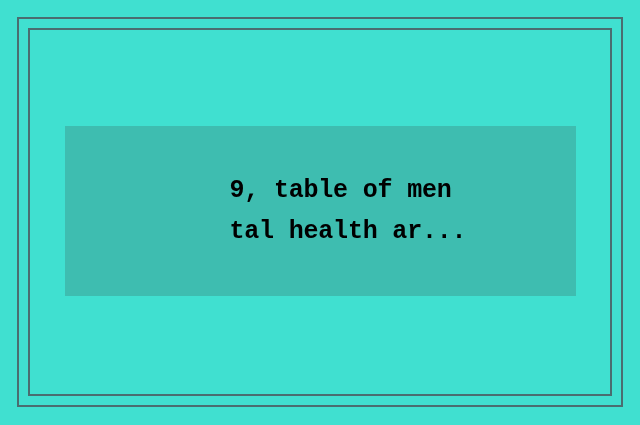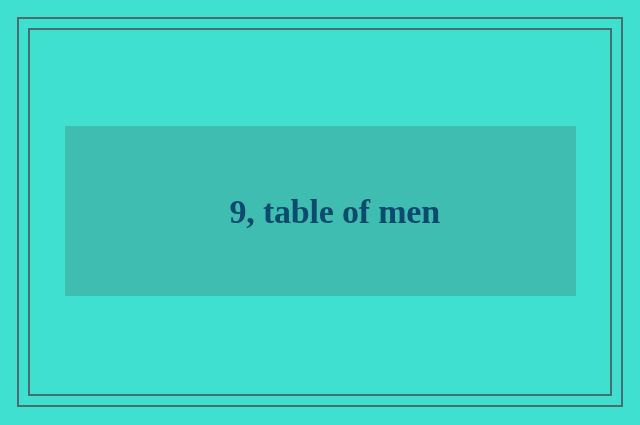--- a/index.html
+++ b/index.html
@@ -62,41 +62,42 @@
     justify-content: center;
   }
 
   #caption-block {
     width: 182px;
     text-align: left;
   }
 
   .caption-line {
     display: block;
-    color: #0c4a6e;
-    font-family: Liberation Serif, serif;
+    color: #000000;
+    font-family: Liberation Mono, monospace;
     font-weight: bold;
-    font-size: 34px;
+    font-size: 25px;
     line-height: 41px;
     letter-spacing: -0.2px;
     white-space: nowrap;
   }
 </style>
 </head>
 <body>
 
 <div id="canvas">
 
   <div class="frame frame-outer"></div>
 
   <div class="frame frame-inner"></div>
 
   <div id="content-panel">
 
     <div id="caption-block">
 
       <span class="caption-line">9, table of men</span>
 
+      <span class="caption-line">tal health ar...</span>
 
     </div>
   </div>
 
 </div>
 
 </body></html>

